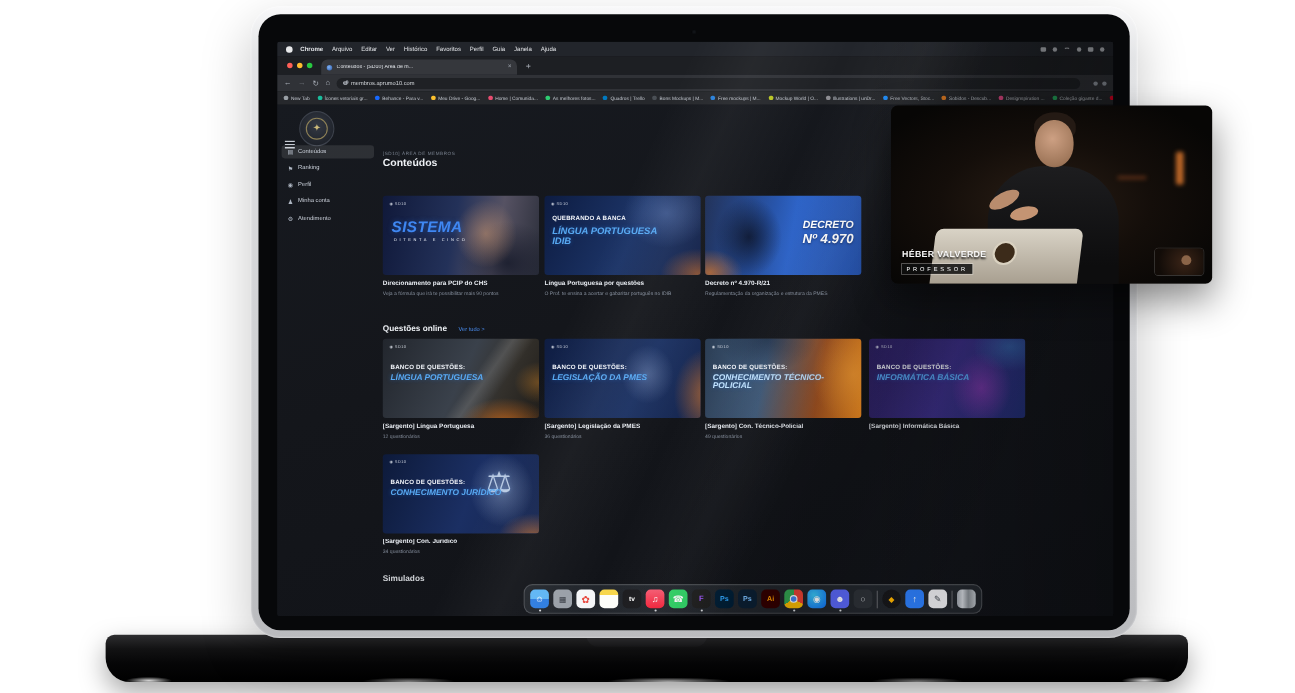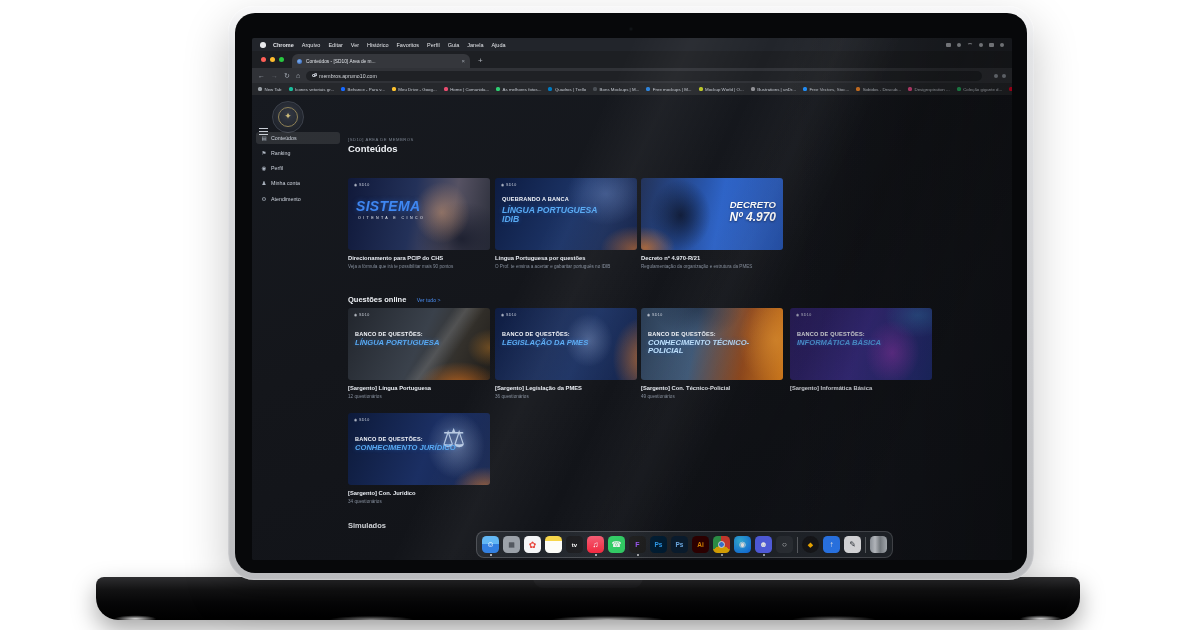--- a/index.html
+++ b/index.html
@@ -413,14 +413,29 @@
         <span class="dicon i-transmit" title="Transmit">↑</span>
         <span class="dicon i-pencil" title="Pencil">✎</span>
         <span class="dsep"></span>
         <span class="dicon i-trash" title="Trash"></span>
       </div>
 
       <div class="reflect"></div>
     </div>
   </div>
 
+  <div class="pip">
+    <div class="warm"></div>
+    <div class="warm2"></div>
+    <div class="p-body"></div>
+    <div class="p-hair"></div>
+    <div class="p-head"></div>
+    <div class="p-arm1"></div>
+    <div class="p-arm2"></div>
+    <div class="p-laptop">
+      <div class="p-badge"></div>
+    </div>
+    <div class="pipname">HÉBER VALVERDE</div>
+    <div class="piprole">PROFESSOR</div>
+    <div class="pipinset"></div>
+  </div>
 
 </div>
 
 </body></html>

